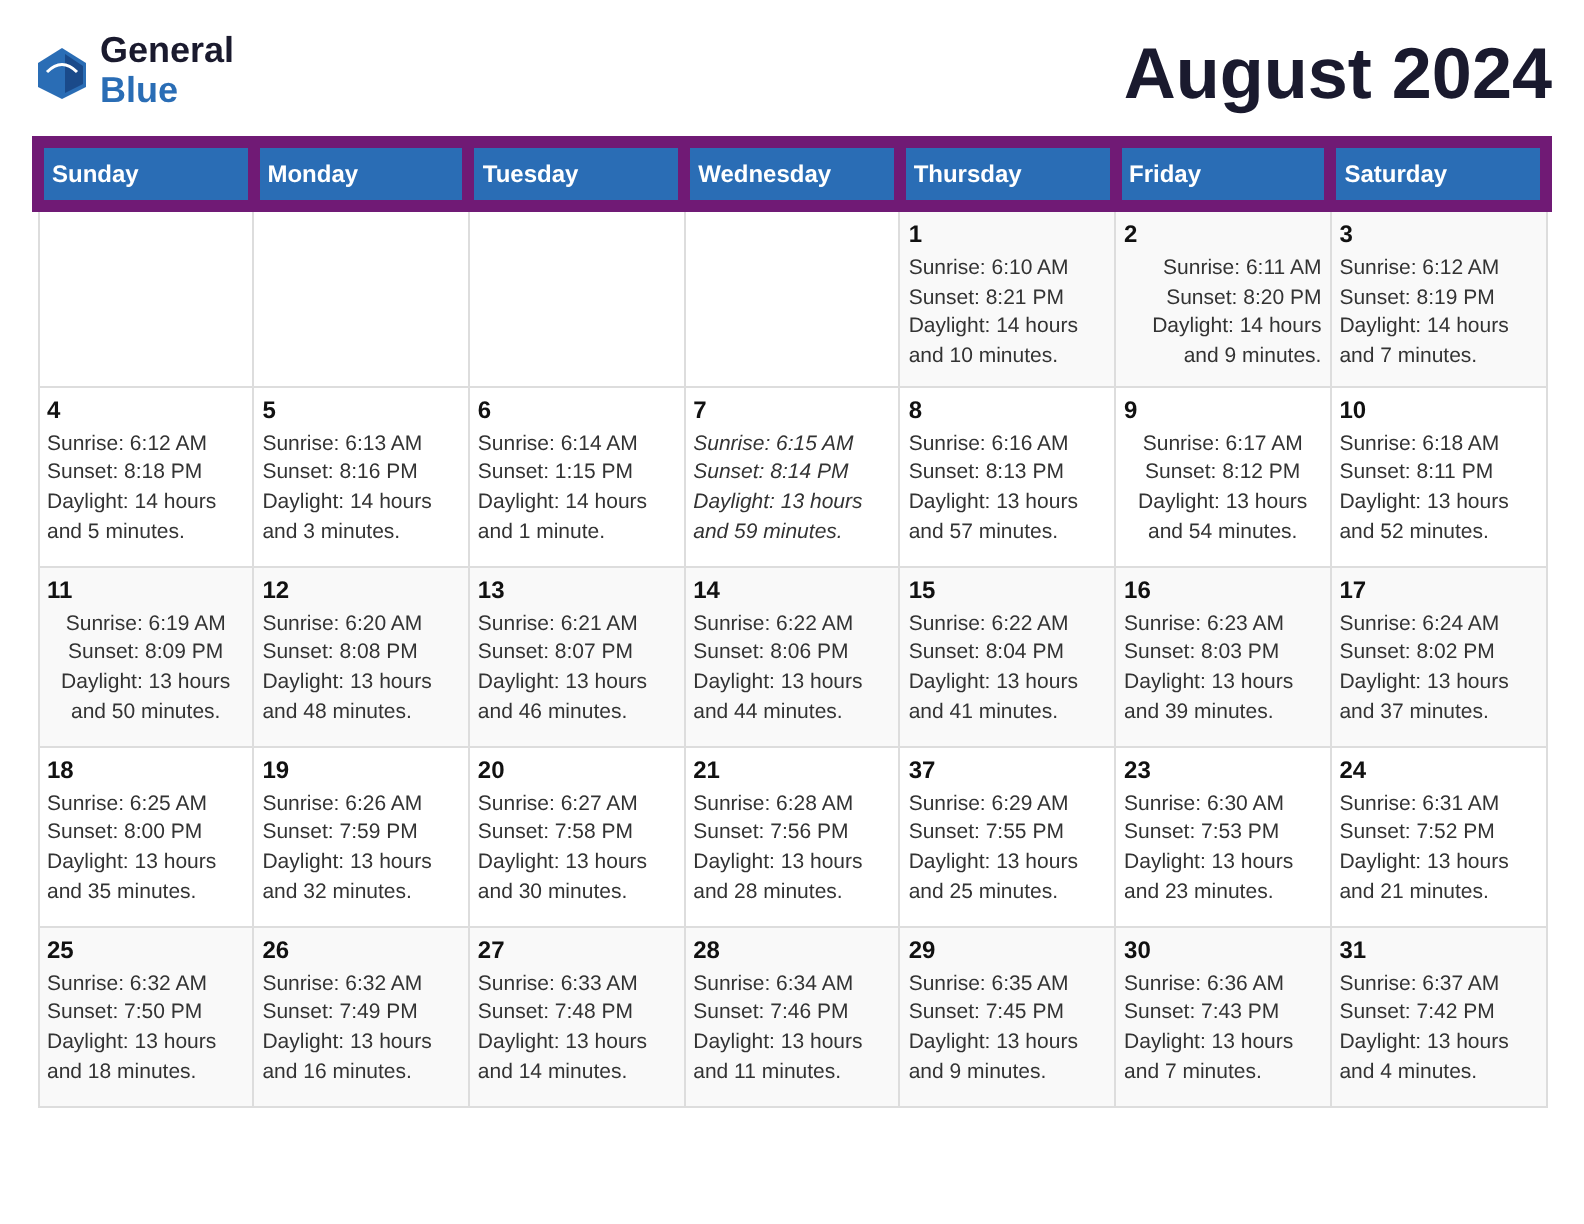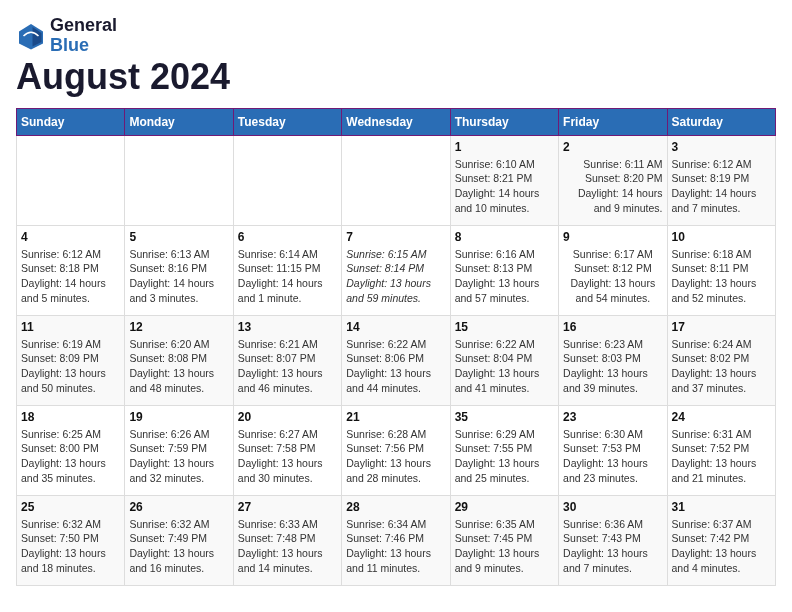--- a/index.html
+++ b/index.html
@@ -8,21 +8,20 @@
       background: #fff;
       width: 792px;
       min-height: 612px;
       padding: 16px;
     }
     .header {
       display: flex;
       justify-content: space-between;
       align-items: flex-start;
       margin-bottom: 10px;
-      flex-direction: column;
     }
     .logo {
       display: flex;
       align-items: center;
       gap: 4px;
     }
     .logo-text {
       font-size: 18px;
       font-weight: bold;
       color: #1a1a2e;
@@ -51,21 +50,21 @@
     }
     thead tr {
       background: #2a6db5;
       color: #fff;
     }
     thead th {
       padding: 6px 4px;
       text-align: left;
       font-size: 12px;
       font-weight: bold;
-      border: 1px solid #701a75;
+      border: 6px solid #701a75;
     }
     tbody tr {
       vertical-align: top;
     }
     tbody td {
       border: 1px solid #ddd;
       padding: 4px;
       height: 90px;
       vertical-align: top;
       width: 14.28%;
@@ -162,21 +161,21 @@
         <td>
           <div class="day-number">5</div>
           <div class="day-info" style="white-space: pre-line;">Sunrise: 6:13 AM
 Sunset: 8:16 PM
 Daylight: 14 hours
 and 3 minutes.</div>
         </td>
         <td>
           <div class="day-number">6</div>
           <div class="day-info" style="white-space: pre-line;">Sunrise: 6:14 AM
-Sunset: 11:15 PM
+Sunset: 1:15 PM
 Daylight: 14 hours
 and 1 minute.</div>
         </td>
         <td>
           <div class="day-number">7</div>
           <div class="day-info" style="white-space: pre-line; font-style: italic;">Sunrise: 6:15 AM
 Sunset: 8:14 PM
 Daylight: 13 hours
 and 59 minutes.</div>
         </td>
@@ -198,21 +197,21 @@
           <div class="day-number">10</div>
           <div class="day-info" style="white-space: pre-line;">Sunrise: 6:18 AM
 Sunset: 8:11 PM
 Daylight: 13 hours
 and 52 minutes.</div>
         </td>
       </tr>
       <tr>
         <td>
           <div class="day-number">11</div>
-          <div class="day-info" style="white-space: pre-line;">Sunrise: 6:19 AM
+          <div class="day-info" style="white-space: pre-line; text-align: center;">Sunrise: 6:19 AM
 Sunset: 8:09 PM
 Daylight: 13 hours
 and 50 minutes.</div>
         </td>
         <td>
           <div class="day-number">12</div>
           <div class="day-info" style="white-space: pre-line;">Sunrise: 6:20 AM
 Sunset: 8:08 PM
 Daylight: 13 hours
 and 48 minutes.</div>
@@ -276,21 +275,21 @@
 and 30 minutes.</div>
         </td>
         <td>
           <div class="day-number">21</div>
           <div class="day-info" style="white-space: pre-line;">Sunrise: 6:28 AM
 Sunset: 7:56 PM
 Daylight: 13 hours
 and 28 minutes.</div>
         </td>
         <td>
-          <div class="day-number">35</div>
+          <div class="day-number">37</div>
           <div class="day-info" style="white-space: pre-line;">Sunrise: 6:29 AM
 Sunset: 7:55 PM
 Daylight: 13 hours
 and 25 minutes.</div>
         </td>
         <td>
           <div class="day-number">23</div>
           <div class="day-info" style="white-space: pre-line;">Sunrise: 6:30 AM
 Sunset: 7:53 PM
 Daylight: 13 hours

